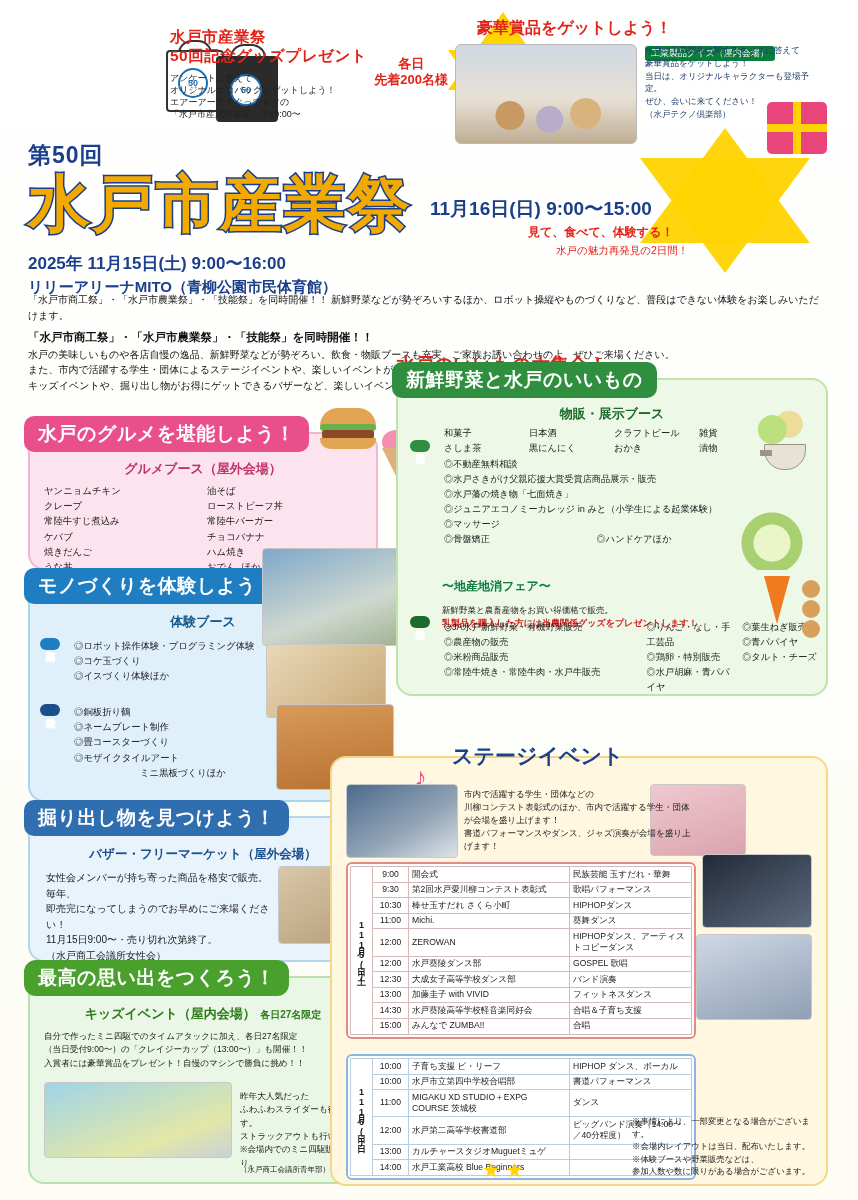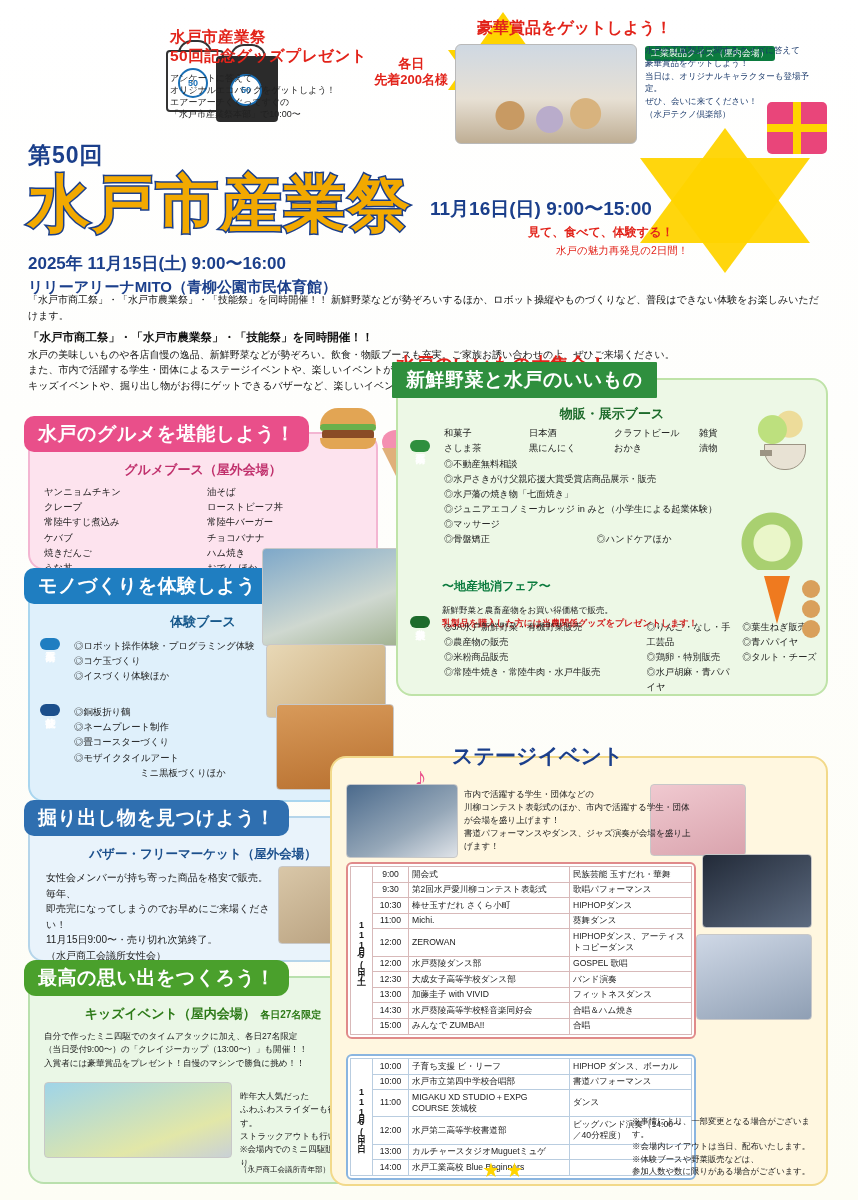--- a/index.html
+++ b/index.html
@@ -71,21 +71,21 @@
   .bigCatch { left:396px; top:352px; font-size:19px; font-weight:bold; color:#e2231a;}
 
   
   .card { position:absolute; border-radius:16px; }
   .cardTitle { font-weight:bold; color:#fff; font-size:19px; letter-spacing:.5px; }
   .bullets { font-size:9.4px; line-height:1.62; }
   .bullets span { display:inline-block; }
   .colTag { writing-mode: vertical-rl; text-orientation: upright; font-size:10px; font-weight:bold; padding:6px 3px; border-radius:6px; text-align:center;}
 
   
-  .cardGourmet { left:28px; top:432px; width:350px; height:138px; background:#fde3ee; border:2px solid #f3b6d2;}
+  .cardGourmet { left:28px; top:432px; width:350px; height:138px; background:#fde3ee; border:2px solid #f3b6d2;font-family:Liberation Mono, monospace;}
   
   .cardMono { left:28px; top:584px; width:350px; height:218px; background:#dff0fb; border:2px solid #a9d6ef;}
   
   .cardBazaar { left:28px; top:816px; width:350px; height:146px; background:#e9f3fb; border:2px solid #b5d5ea;}
   
   .cardKids { left:28px; top:976px; width:350px; height:208px; background:#eaf7e6; border:2px solid #b9e0ad;}
   
   .cardVeg { left:396px; top:378px; width:432px; height:318px; background:#edf8e6; border:2px solid #bfe3a8;}
   
   .cardStage { left:330px; top:756px; width:498px; height:430px; background:#fff7e0; border:2px solid #f2d98a;}
@@ -285,21 +285,21 @@
     </div>
     <div class="ph" style="left:14px;top:104px;width:188px;height:76px;background:linear-gradient(160deg,#9fd4e8,#e2e7a8 70%,#c9d1d6);"></div>
     <div class="noteKids" style="position:absolute;left:210px;top:104px;width:128px;white-space:pre-line;margin-top:8px;">昨年大人気だった
 ふわふわスライダーも行います。
 ストラックアウトも行います。
 ※会場内でのミニ四駆販売あり。</div>
     <div class="xtiny" style="position:absolute;left:210px;bottom:8px;">（水戸商工会議所青年部）</div>
   </div>
 
   <div class="card cardVeg">
-    <div style="position:absolute;left:-6px;top:-18px;background:#2f8f3e;border-radius:1px;padding:5px 14px;">
+    <div style="position:absolute;left:-6px;top:-18px;background:#2f8f3e;border-radius:10px;padding:5px 14px;">
       <span class="cardTitle">新鮮野菜と水戸のいいもの</span>
     </div>
     <div style="position:absolute;left:0;top:24px;width:100%;text-align:center;">
       <span style="font-size:13px;font-weight:bold;color:#1d6b2b;">物販・展示ブース</span>
     </div>
     <div style="position:absolute;left:12px;top:60px;">
       <div class="colTag" style="background:#2f8f3e;color:#fff;">商工祭</div>
     </div>
     <div style="position:absolute;left:46px;top:46px;width:340px;">
       <div class="vegGrid">
@@ -425,21 +425,21 @@
           <td>バンド演奏</td>
         </tr>
         <tr>
           <td class="timecell">13:00</td>
           <td>加藤圭子 with VIVID</td>
           <td>フィットネスダンス</td>
         </tr>
         <tr>
           <td class="timecell">14:30</td>
           <td>水戸葵陵高等学校軽音楽同好会</td>
-          <td>合唱＆ハム焼き</td>
+          <td>合唱＆子育ち支援</td>
         </tr>
         <tr>
           <td class="timecell">15:00</td>
           <td>みんなで ZUMBA!!</td>
           <td>合唱</td>
         </tr>
       </tbody>
         </table>
     </div>
 

